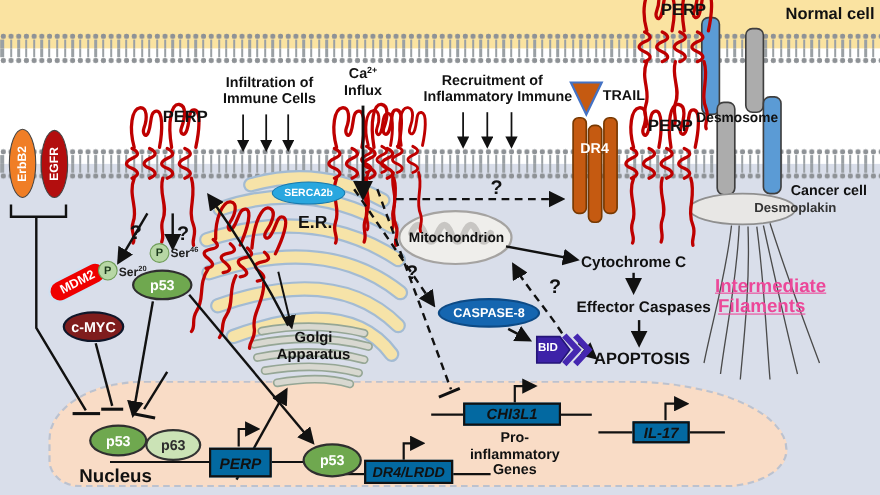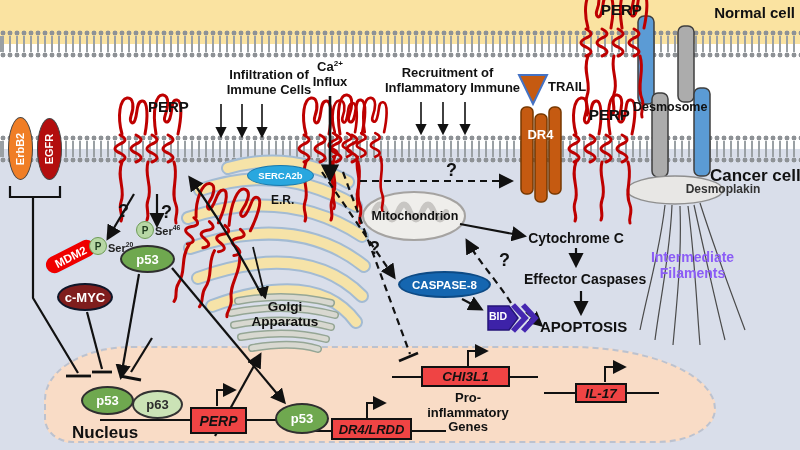--- a/index.html
+++ b/index.html
@@ -9,21 +9,21 @@
   .membrane{position:absolute;left:0;width:800px;height:28px;}
   .membrane .dots{height:6px;background-image:radial-gradient(circle at 3px 3px,#8e9296 2.2px,transparent 2.7px);background-size:7px 6px;}
   .membrane .stems{height:8px;background-image:repeating-linear-gradient(90deg,#9aa0a4 0 2px,transparent 2px 7px);background-position-x:2px;}
   #nucleus{position:absolute;left:44px;top:346px;width:672px;height:97px;background:#F9DCC6;
            border:2px dashed #bcc2cf;border-radius:90px 150px 60px 30px / 55px 65px 35px 25px;box-sizing:border-box;}
   svg{position:absolute;left:0;top:0;}
   .lbl{position:absolute;font-weight:700;color:#111;line-height:1.12;white-space:nowrap;}
   .ctr{text-align:center;}
   .el{position:absolute;border-radius:50%;display:flex;align-items:center;justify-content:center;
       font-weight:700;box-sizing:border-box;}
-  .gene{position:absolute;background:#ef4444;border:2.5px solid #111;display:flex;align-items:center;
+  .gene{position:absolute;background:#0369a1;border:2.5px solid #111;display:flex;align-items:center;
         justify-content:center;font-weight:700;font-style:italic;box-sizing:border-box;color:#111;}
   .q{font-size:18px;font-weight:700;color:#111;position:absolute;}
   sup{font-size:0.62em;}
   .vert{transform:rotate(-90deg);}
 </style>
 </head>
 <body>
 
 <div id="stage">
 
@@ -217,48 +217,48 @@
   <div class="el" style="left:81px;top:386px;width:53px;height:29px;background:#6FA84F;border:2px solid #2f2f2f;color:#fff;font-size:13px;">p53</div>
   <div class="el" style="left:132px;top:390px;width:51px;height:29px;background:#CBE3B6;border:2px solid #333;color:#2d2d2d;font-size:13px;">p63</div>
   <div class="el" style="left:275px;top:403px;width:54px;height:31px;background:#6FA84F;border:2px solid #2f2f2f;color:#fff;font-size:13px;">p53</div>
 
   <div class="gene" style="left:190px;top:407px;width:57px;height:27px;font-size:14px;">PERP</div>
   <div class="gene" style="left:331px;top:418px;width:81px;height:22px;font-size:13px;">DR4/LRDD</div>
   <div class="gene" style="left:421px;top:366px;width:89px;height:21px;font-size:13.5px;">CHI3L1</div>
   <div class="gene" style="left:575px;top:383px;width:52px;height:20px;font-size:13.5px;">IL-17</div>
 
   <div class="lbl" style="left:705px;top:5px;width:90px;font-size:15px;text-align:right;">Normal cell</div>
-  <div class="lbl" style="left:710px;top:166px;width:87px;font-size:17px;text-align:right;">Cancer cell</div>
+  <div class="lbl" style="left:710px;top:166px;width:87px;font-size:13px;text-align:center;">Cancer cell</div>
   <div class="lbl" style="left:148px;top:99px;font-size:15px;">PERP</div>
   <div class="lbl" style="left:601px;top:2px;font-size:15px;">PERP</div>
   <div class="lbl" style="left:589px;top:107px;font-size:15px;">PERP</div>
 
-  <div class="lbl ctr" style="left:195px;top:68px;width:100px;font-size:13px;margin-left:24px;">
+  <div class="lbl ctr" style="left:195px;top:68px;width:100px;font-size:13px;">
     <div>Infiltration of</div>
     <div>Immune Cells</div>
   </div>
   <div class="lbl ctr" style="left:303px;top:59px;width:54px;font-size:13px;">
     <div><span>Ca</span><sup>2+</sup></div>
     <div>Influx</div>
   </div>
   <div class="lbl ctr" style="left:385px;top:66px;width:125px;font-size:13px;">
     <div>Recruitment of</div>
     <div>Inflammatory Immune</div>
   </div>
 
   <div class="lbl" style="left:548px;top:80px;font-size:13px;">TRAIL</div>
   <div class="lbl ctr" style="left:524px;top:128px;width:33px;font-size:13px;color:#fff;">DR4</div>
   <div class="lbl" style="left:633px;top:100px;font-size:12.5px;">Desmosome</div>
   <div class="lbl ctr" style="left:630px;top:183px;width:90px;font-size:12px;color:#333;padding-left:48px;">Desmoplakin</div>
-  <div class="lbl ctr" style="left:650px;top:250px;width:85px;font-size:14px;color:#8b5cf6;">
+  <div class="lbl ctr" style="left:650px;top:250px;width:85px;font-size:17px;color:#ec4899;text-decoration:underline;">
     <div>Intermediate</div>
     <div>Filaments</div>
   </div>
 
-  <div class="lbl" style="left:271px;top:194px;font-size:12px;">E.R.</div>
+  <div class="lbl" style="left:271px;top:194px;font-size:16px;">E.R.</div>
   <div class="lbl ctr" style="left:240px;top:299px;width:90px;font-size:13.5px;">
     <div>Golgi</div>
     <div>Apparatus</div>
   </div>
   <div class="lbl ctr" style="left:366px;top:209px;width:98px;font-size:12.5px;">Mitochondrion</div>
 
   <div class="lbl ctr" style="left:528px;top:231px;width:96px;font-size:14px;">Cytochrome C</div>
   <div class="lbl" style="left:524px;top:272px;font-size:14px;">Effector Caspases</div>
   <div class="lbl" style="left:540px;top:319px;font-size:15px;">APOPTOSIS</div>
   <div class="lbl" style="left:489px;top:311px;font-size:10.5px;color:#fff;">BID</div>

